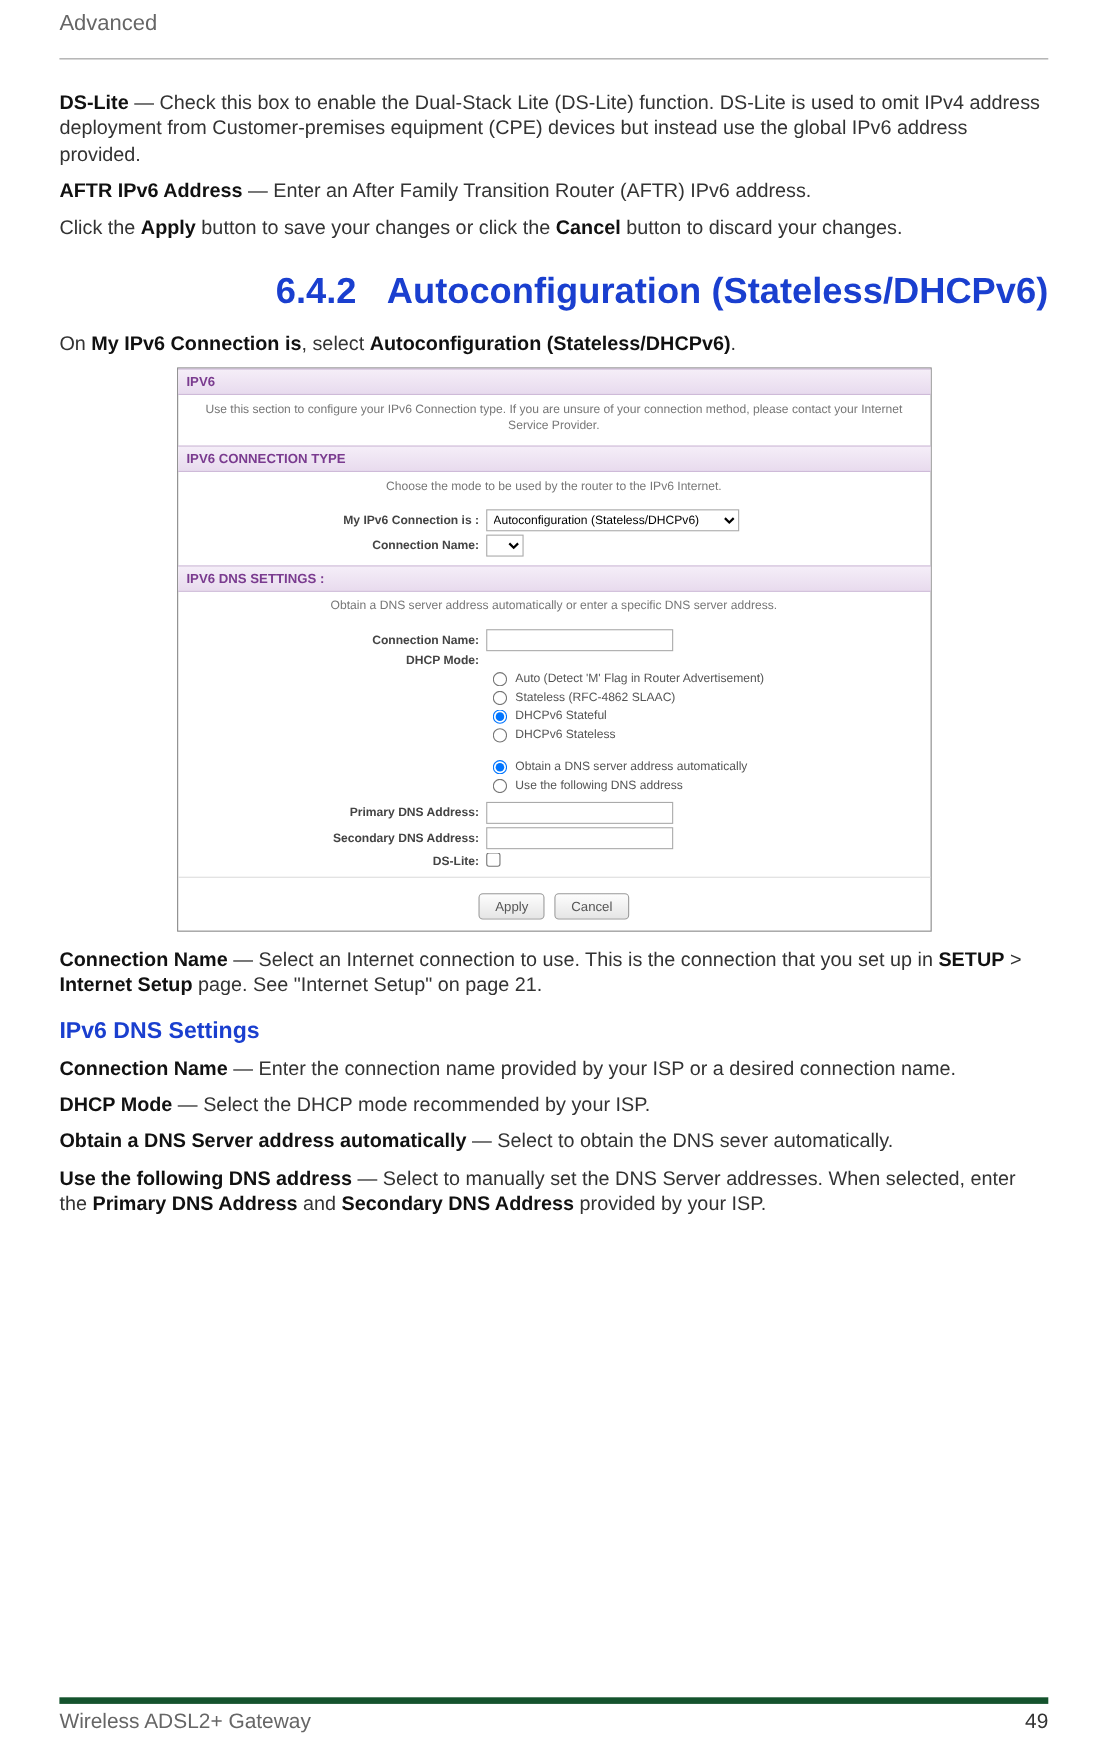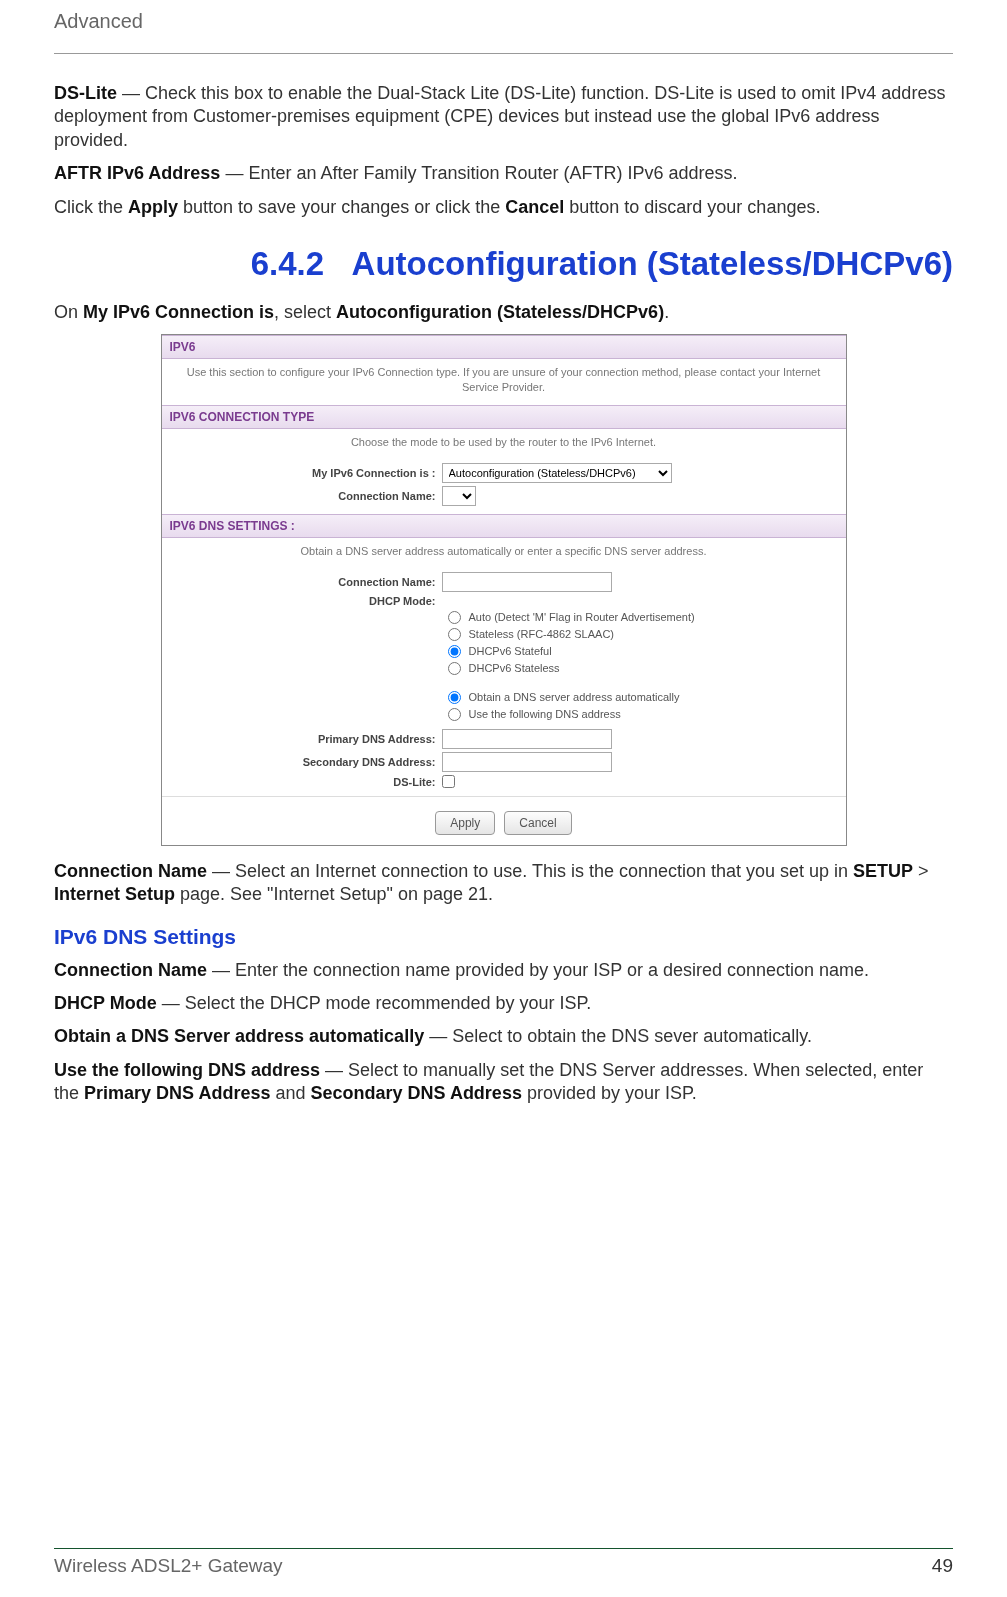--- a/index.html
+++ b/index.html
@@ -104,21 +104,21 @@
     border: 1px solid #999;
     border-radius: 4px;
     padding: 4px 14px;
     margin: 0 3px;
   }
   .footer {
     position: absolute;
     left: 54px;
     right: 54px;
     bottom: 20px;
-    border-top: 1px solid #14532d;
+    border-top: 6px solid #14532d;
     padding-top: 6px;
     display: flex;
     justify-content: space-between;
     font-size: 19px;
     color: #666;
     gap: 36px;
   }
   .footer .pn { font-weight: 400; color: #333; }
 </style>
 </head>

